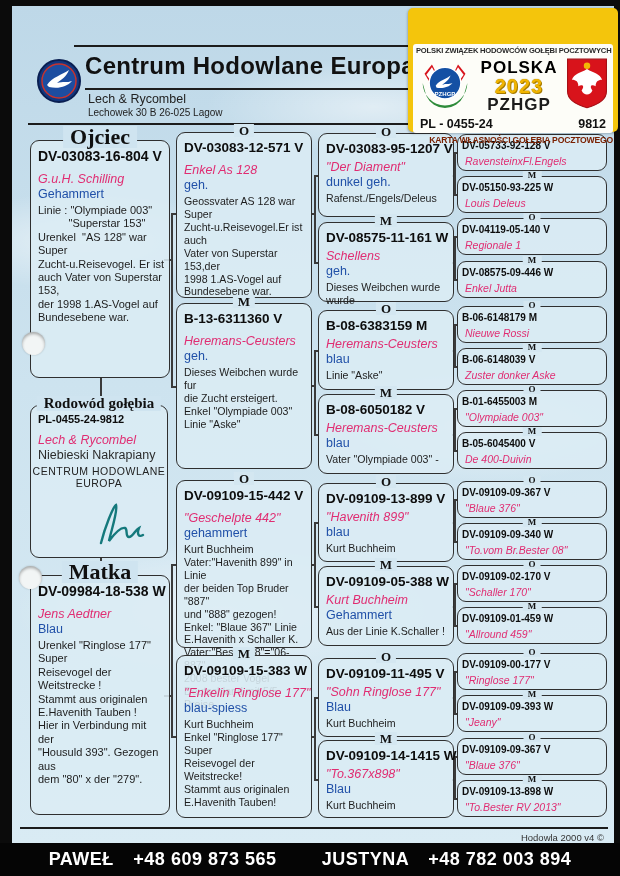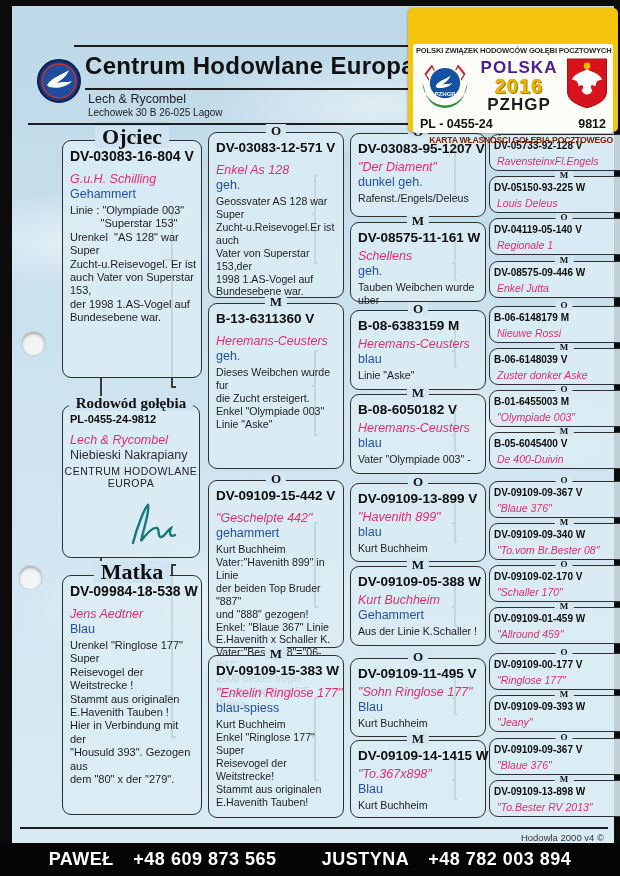--- a/index.html
+++ b/index.html
@@ -18,21 +18,21 @@
 
   .rule { position:absolute; background:#1c1c1c; }
 
   .title { position:absolute; left:73px; top:46px; font-size:24px; font-weight:bold; color:#111; letter-spacing:.3px; }
   .hdr-breeder { position:absolute; left:76px; top:86px; font-size:12.5px; color:#222; }
   .hdr-address { position:absolute; left:76px; top:101px; font-size:10px; color:#222; }
 
   .logo { position:absolute; left:24px; top:52px; width:46px; height:46px; }
 
   
-  .pbox { position:absolute; background:rgba(219,236,244,.88); border:1.6px solid #2f2f2f; border-radius:9px; z-index:2;margin-left:32px; }
+  .pbox { position:absolute; background:rgba(219,236,244,.88); border:1.6px solid #2f2f2f; border-radius:9px; z-index:2; }
   .glabel {
     position:absolute; top:-9px; left:50%; transform:translateX(-50%);
     background:#d4e7f1; padding:0 5px; font-family:"Liberation Serif", serif;
     font-weight:bold; font-size:13px; color:#111; line-height:1;
   }
   .gen4 .glabel { font-size:9px; top:-6px; }
   .bighead {
     position:absolute; top:-15px; left:50%; transform:translateX(-50%);
     background:#cfe4f0; padding:0 7px; font-family:"Liberation Serif", serif;
     font-weight:bold; font-size:22px; color:#101010; line-height:1; white-space:nowrap;
@@ -57,21 +57,21 @@
   .hole { position:absolute; width:23px; height:23px; border-radius:50%; background:#f2f5f5;
           box-shadow: inset 0 2px 3px rgba(0,0,0,.3), 0 0 2px rgba(0,0,0,.2); z-index:4; }
 
   
   .sticker { position:absolute; left:408px; top:8px; width:210px; height:124px; background:#f4c50c;
              border-radius:5px; padding:4px 5px 1px 5px; z-index:6; box-shadow:0 1px 3px rgba(0,0,0,.4); }
   .sticker-inner { background:#fdfdf8; border-radius:3px; padding:2px 3px 1px 3px;margin-top:32px; }
   .fed-line { font-size:7.6px; font-weight:bold; color:#2a2a2a; text-align:center; letter-spacing:-.2px; white-space:nowrap; }
   .stk-mid { display:flex; align-items:center; justify-content:space-between; padding:2px 1px 1px 1px; }
   .stk-center { text-align:center; line-height:1; }
-  .stk-country { font-size:17px; font-weight:bold; color:#4c1d95; letter-spacing:1px; }
+  .stk-country { font-size:17px; font-weight:bold; color:#000000; letter-spacing:1px; }
   .stk-year { font-size:20px; font-weight:bold; color:#f0b400; text-shadow:0 0 1px #8a6a00, 1px 1px 0 #a87d00; letter-spacing:1px; }
   .stk-org { font-size:17px; font-weight:bold; color:#1c1c1c; letter-spacing:1px; }
   .stk-row { display:flex; justify-content:space-between; padding:1px 4px 1px 4px; }
   .stk-ring { font-size:12.5px; font-weight:bold; color:#111; }
   .stk-serial { font-size:12.5px; font-weight:bold; color:#111; }
   .stk-caption { font-size:8.6px; font-weight:bold; color:#7a2000; text-align:right; padding-top:2px; white-space:nowrap; letter-spacing:-.2px; }
 
   .credit { position:absolute; right:10px; top:826px; font-size:9.5px; color:#333; }
 
   .footer-bar { position:absolute; left:0; top:843px; width:620px; height:33px; background:#050505;
@@ -194,21 +194,21 @@
           <div class="ring">DV-03083-95-1207 V</div>
           <div class="pname">"Der Diament"</div>
           <div class="pcolor">dunkel geh.</div>
           <div class="notes">Rafenst./Engels/Deleus</div>
         </div>
         <div class="pbox gen3" style="left: 306px; top: 216px; width: 136px; height: 80px;">
           <span class="glabel">M</span>
           <div class="ring">DV-08575-11-161 W</div>
           <div class="pname">Schellens</div>
           <div class="pcolor">geh.</div>
-          <div class="notes">Tauben Weibchen wurde uber</div>
+          <div class="notes">Dieses Weibchen wurde wurde</div>
         </div>
         <div class="pbox gen3" style="left: 306px; top: 304px; width: 136px; height: 80px;">
           <span class="glabel">O</span>
           <div class="ring">B-08-6383159 M</div>
           <div class="pname">Heremans-Ceusters</div>
           <div class="pcolor">blau</div>
           <div class="notes">Linie "Aske"</div>
         </div>
         <div class="pbox gen3" style="left: 306px; top: 388px; width: 136px; height: 80px;">
           <span class="glabel">M</span>
@@ -404,21 +404,21 @@
             <path d="M10 19 L16 11 L21 20 L15 26 Z" fill="#fff"></path>
             <path d="M50 19 L44 11 L39 20 L45 26 Z" fill="#fff"></path>
             <path d="M6 28 a24 24 0 0 0 48 0 l-4 14 a22 22 0 0 1 -40 0 Z" fill="#2e8b3a"></path>
             <circle cx="30" cy="28" r="17" fill="#1450a4" stroke="#fff" stroke-width="1.5"></circle>
             <path d="M20 31 C24 25 31 24 36 20 C34 25 31 27 27 30 C31 28 34 30 38 28 C34 33 27 34 21 33 Z" fill="#fff"></path>
             <text x="30" y="42" text-anchor="middle" font-size="6.5" fill="#fff" font-family="Liberation Sans, sans-serif" font-weight="bold">PZHGP</text>
           </svg>
         </span>
         <span class="stk-center">
           <div class="stk-country">POLSKA</div>
-          <div class="stk-year">2016</div>
+          <div class="stk-year">2023</div>
           <div class="stk-org">PZHGP</div>
         </span>
         <span>
           <svg width="44" height="54" viewBox="0 0 40 50">
             <path d="M2 2 h36 v30 q0 10 -18 15 q-18 -5 -18 -15 Z" fill="#d8131b" stroke="#a50e14" stroke-width="1"></path>
             <circle cx="20" cy="8" r="3" fill="#f2b705"></circle>
             <path d="M20 11 C14 15 8 15 6 21 C10 21 12 23 12 27 C16 25 18 27 15 31 C17 36 23 36 25 31 C22 27 24 25 28 27 C28 23 30 21 34 21 C32 15 26 15 20 11 Z" fill="#fff"></path>
           </svg>
         </span>
       </div>

